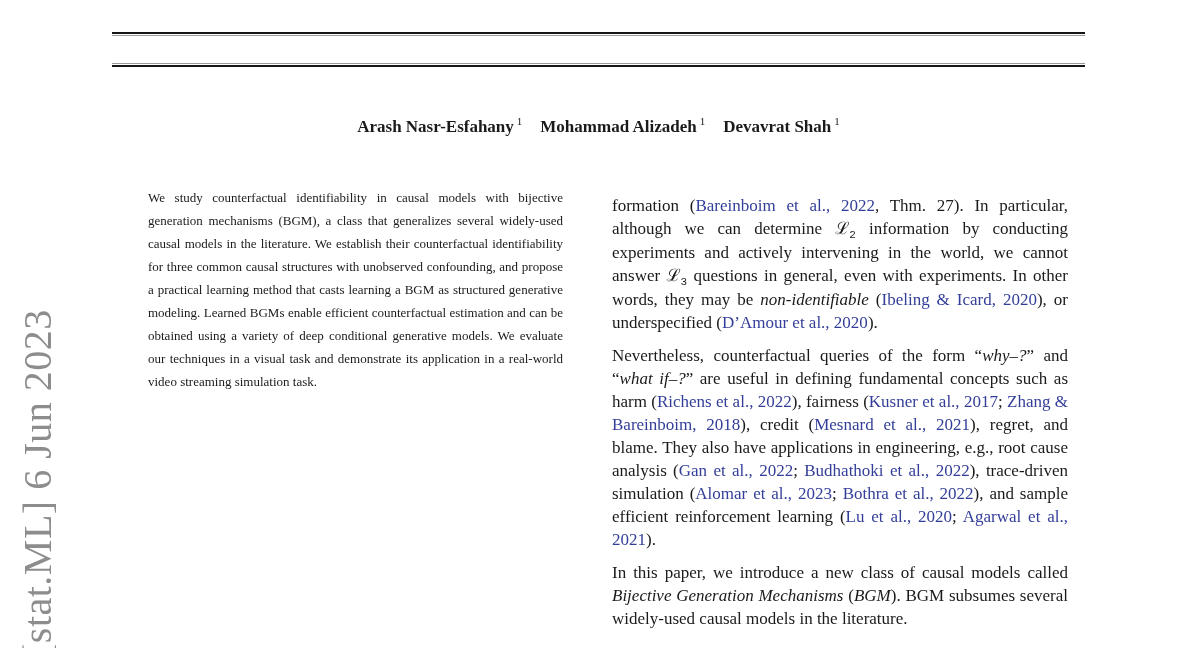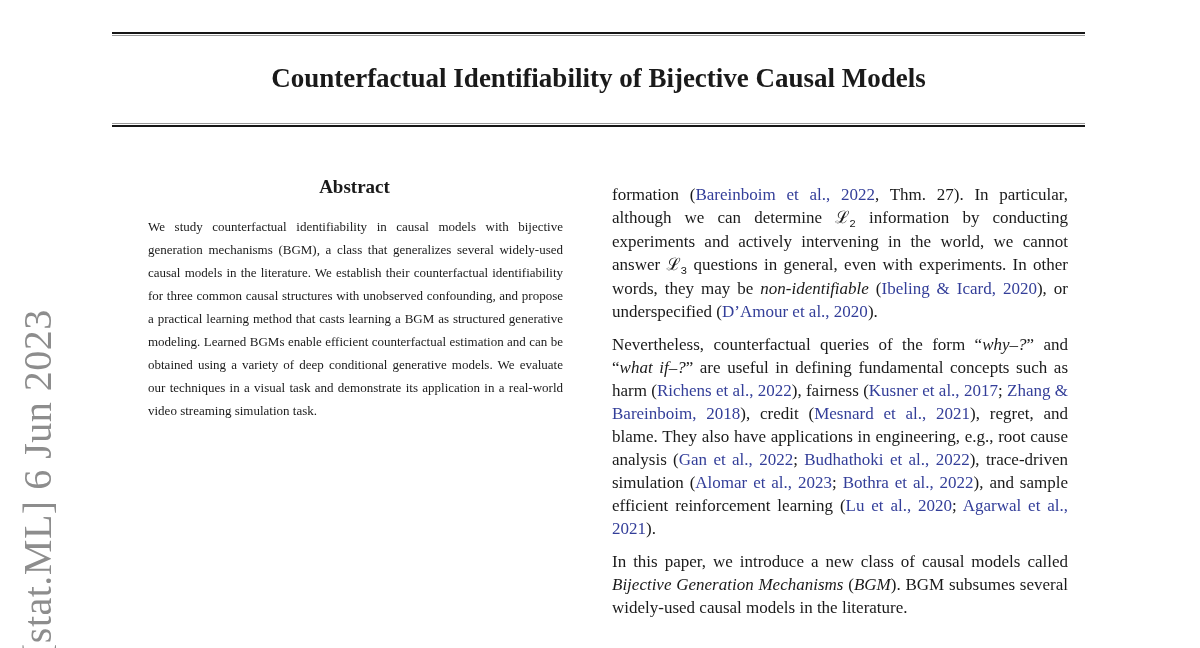--- a/index.html
+++ b/index.html
@@ -64,31 +64,30 @@
 
   <div class="arxiv-stamp">[stat.ML]  6 Jun 2023</div>
 
   <div class="content">
 
     <div class="rule top">
       <div class="thick"></div>
       <div class="thin"></div>
     </div>
 
-    <h1 class="title">Counterfactual Identifiability of Bijective Causal Models</h1>
 
     <div class="rule bottom">
       <div class="thin"></div>
       <div class="thick"></div>
     </div>
 
+    <div class="authors" id="authors"><span class="author"><span>Arash Nasr-Esfahany</span><sup>1</sup></span><span class="author"><span>Mohammad Alizadeh</span><sup>1</sup></span><span class="author"><span>Devavrat Shah</span><sup>1</sup></span></div>
 
     <div class="columns">
       <div class="col left">
-        <div class="abstract-heading">Abstract</div>
         <p class="abstract-body">We study counterfactual identifiability in causal models with bijective generation mechanisms (BGM), a class that generalizes several widely-used causal models in the literature. We establish their counterfactual identifiability for three common causal structures with unobserved confounding, and propose a practical learning method that casts learning a BGM as structured generative modeling. Learned BGMs enable efficient counterfactual estimation and can be obtained using a variety of deep conditional generative models. We evaluate our techniques in a visual task and demonstrate its application in a real-world video streaming simulation task.</p>
       </div>
       <div class="col right" id="rightcol">
           <p>formation (<a class="cite">Bareinboim et al., 2022</a>, Thm. 27). In particular, although we can determine <span class="mathcal">ℒ<sub>2</sub></span> information by conducting experiments and actively intervening in the world, we cannot answer <span class="mathcal">ℒ<sub>3</sub></span> questions in general, even with experiments. In other words, they may be <em>non-identifiable</em> (<a class="cite">Ibeling &amp; Icard, 2020</a>), or underspecified (<a class="cite">D’Amour et al., 2020</a>).</p>
           <p>Nevertheless, counterfactual queries of the form “<em>why–?</em>” and “<em>what if–?</em>” are useful in defining fundamental concepts such as harm (<a class="cite">Richens et al., 2022</a>), fairness (<a class="cite">Kusner et al., 2017</a>; <a class="cite">Zhang &amp; Bareinboim, 2018</a>), credit (<a class="cite">Mesnard et al., 2021</a>), regret, and blame. They also have applications in engineering, e.g., root cause analysis (<a class="cite">Gan et al., 2022</a>; <a class="cite">Budhathoki et al., 2022</a>), trace-driven simulation (<a class="cite">Alomar et al., 2023</a>; <a class="cite">Bothra et al., 2022</a>), and sample efficient reinforcement learning (<a class="cite">Lu et al., 2020</a>; <a class="cite">Agarwal et al., 2021</a>).</p>
           <p>In this paper, we introduce a new class of causal models called <em>Bijective Generation Mechanisms</em> (<em>BGM</em>). BGM subsumes several widely-used causal models in the literature.</p>
         </div>
     </div>
 
   </div>

